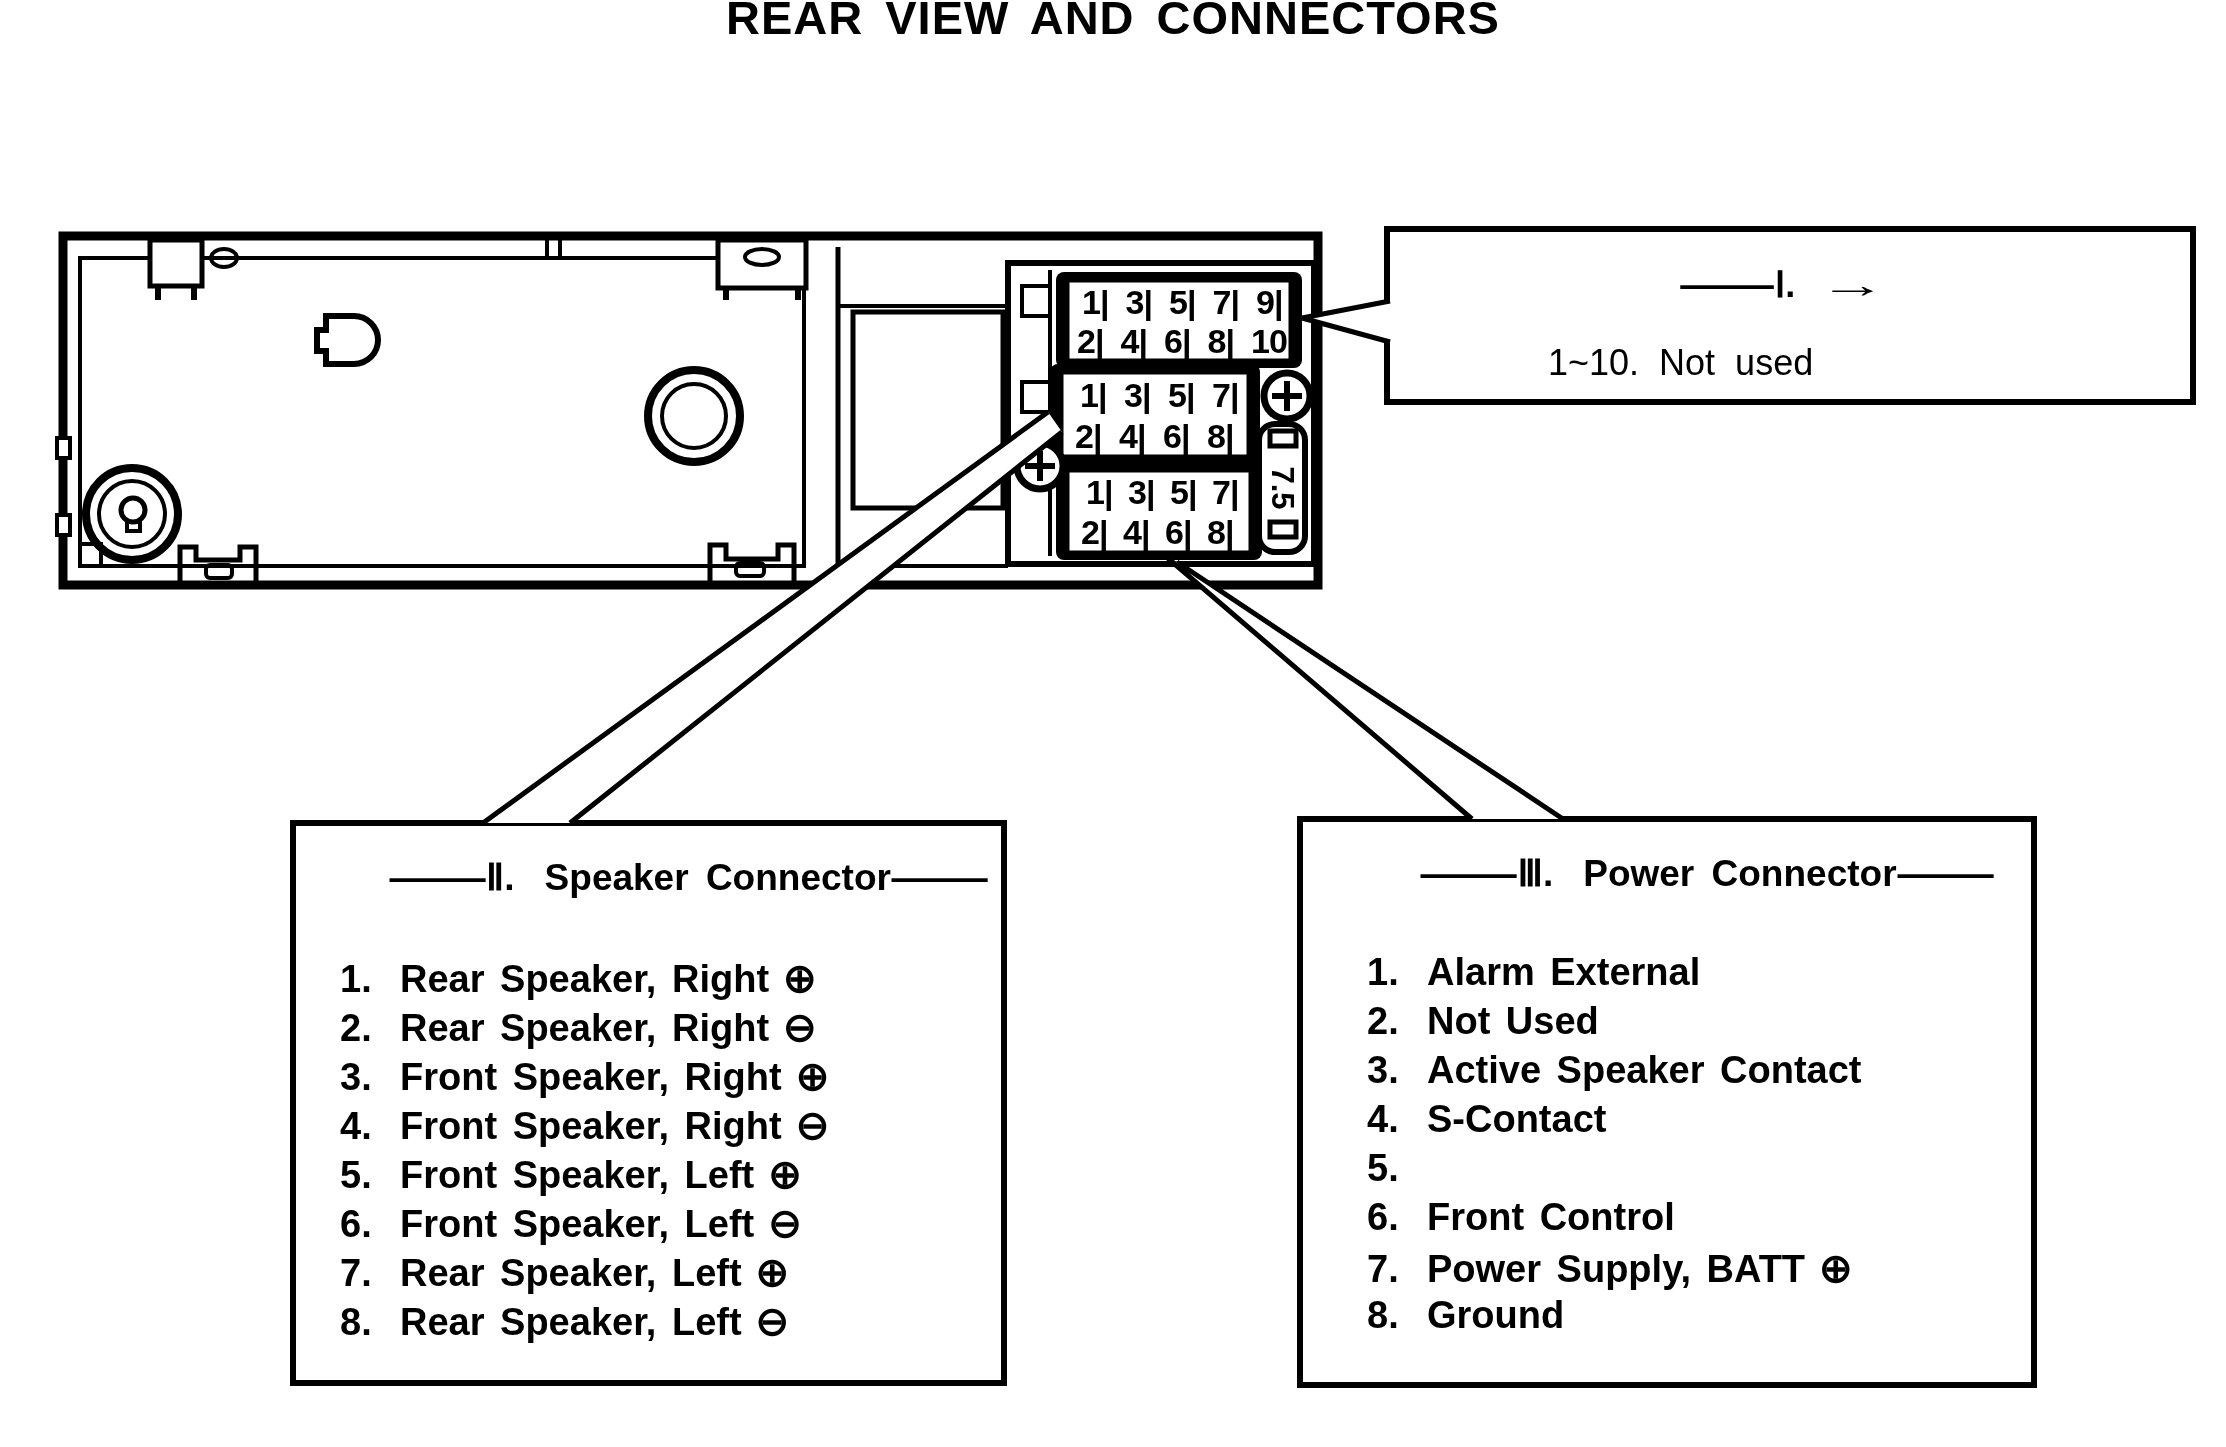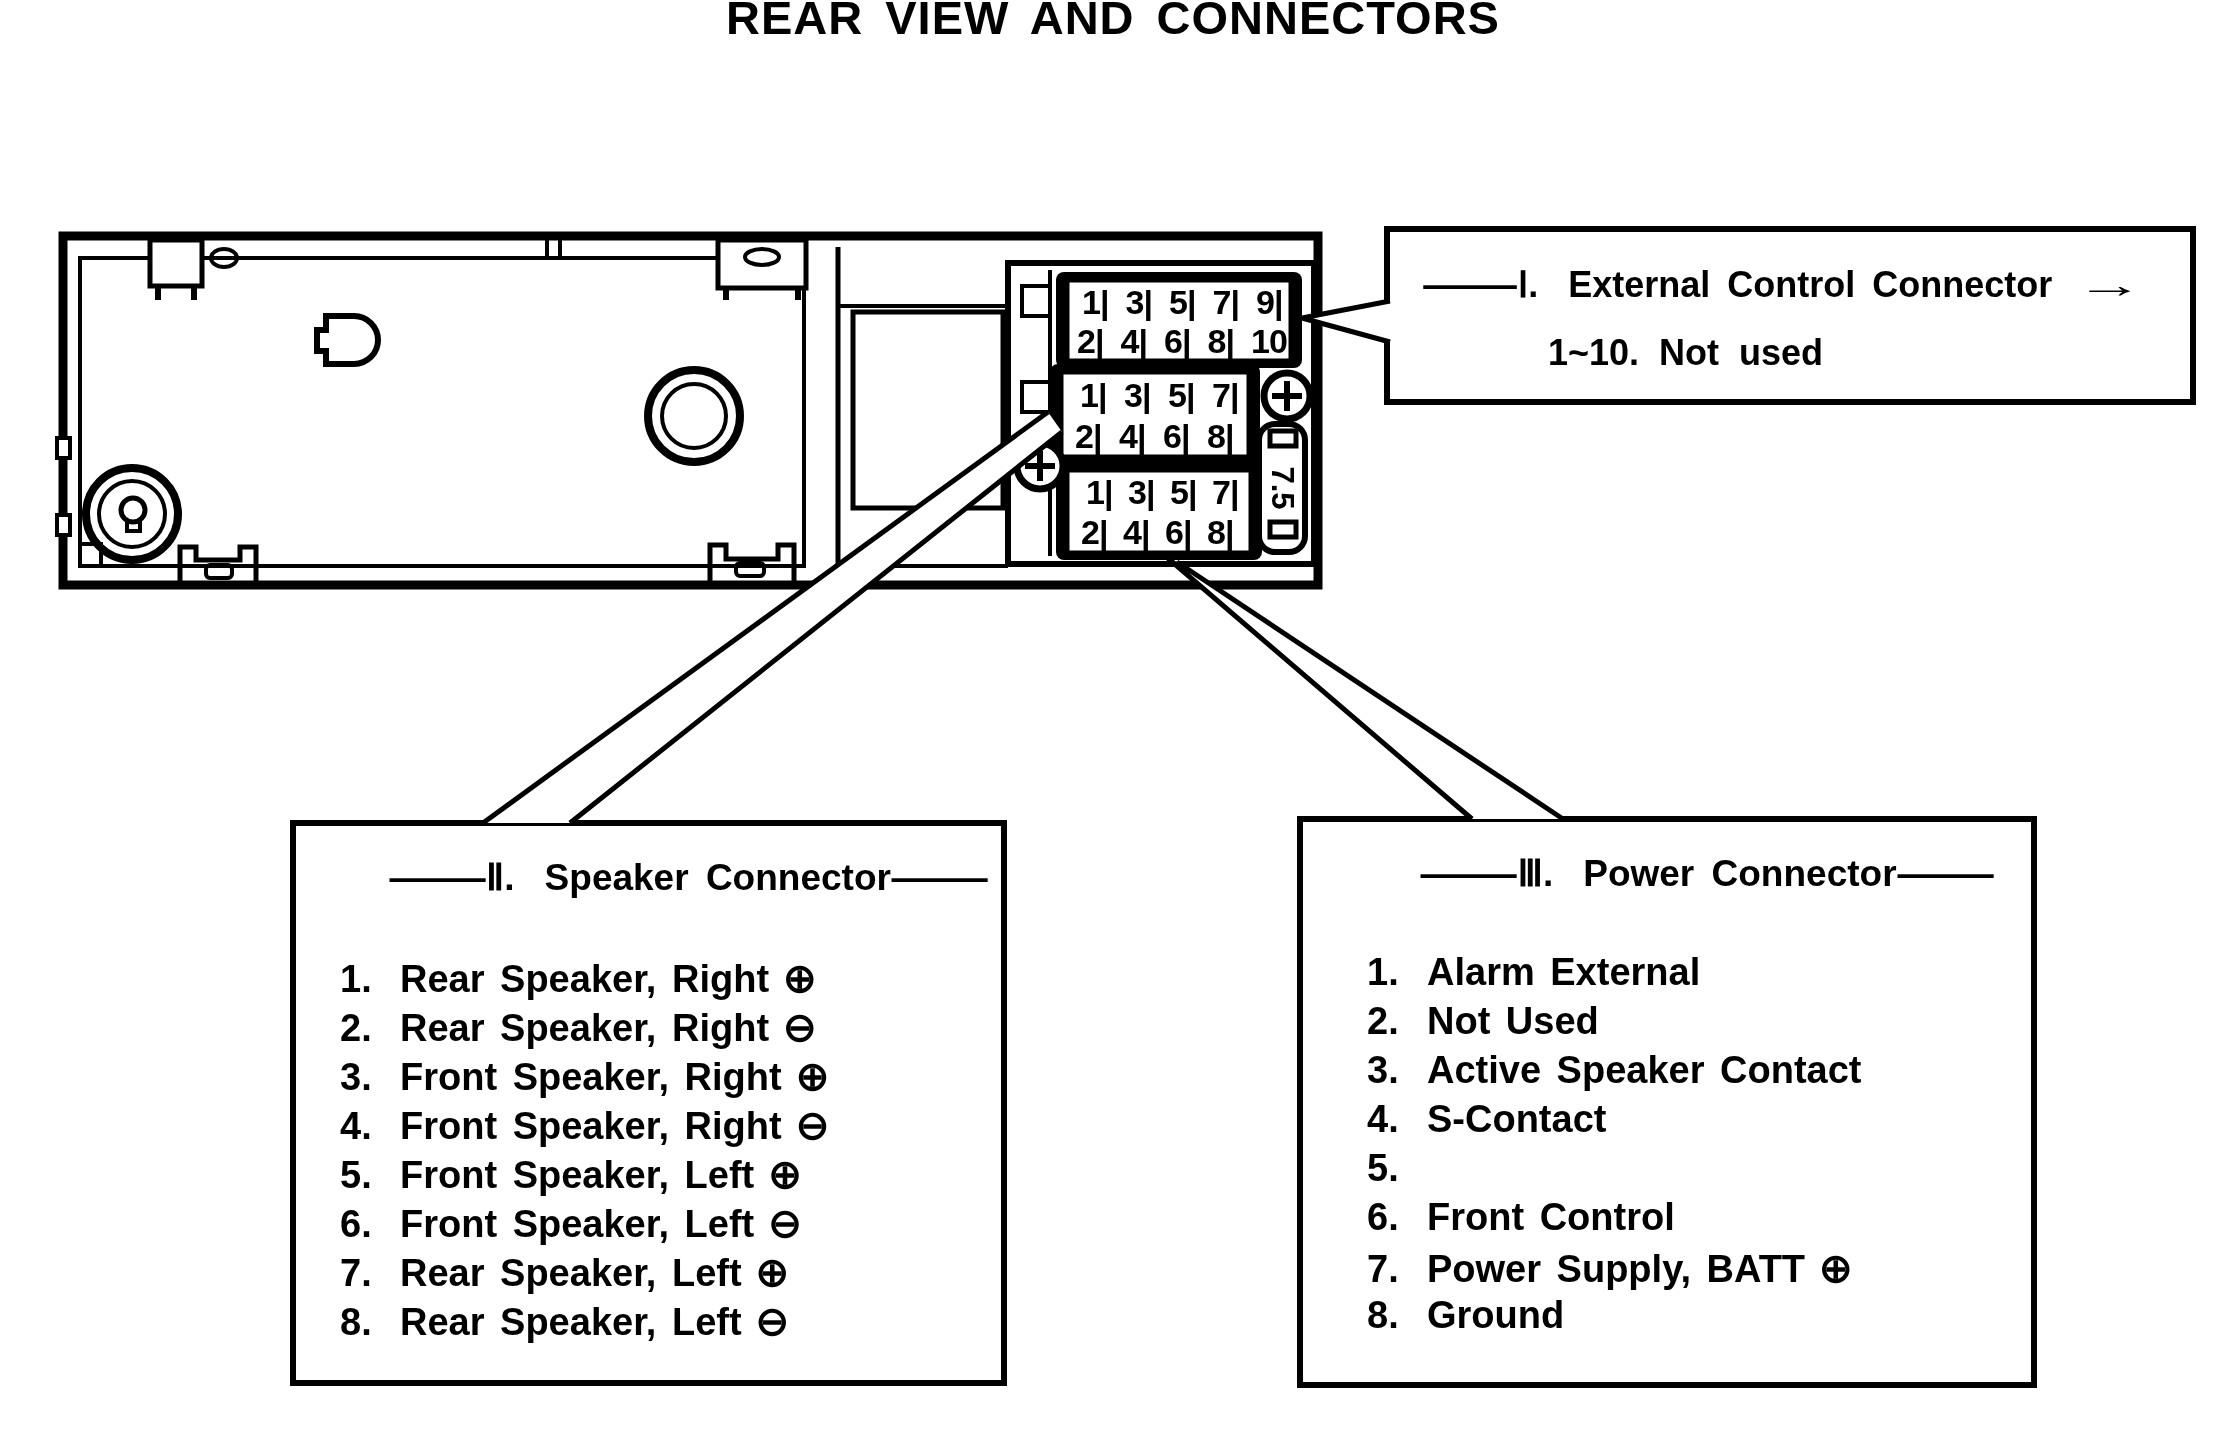--- a/index.html
+++ b/index.html
@@ -19,21 +19,21 @@
   #box-external{left:1384px;top:226px;width:800px;height:167px;}
   #box-speaker {left:290px; top:820px;width:705px;height:554px;}
   #box-power   {left:1297px;top:816px;width:728px;height:560px;}
   .legend-title{
     display:flex;justify-content:center;align-items:center;gap:30px;
     margin-top:30px;font-size:37px;font-weight:bold;word-spacing:7px;white-space:nowrap;
   }
   #box-speaker .legend-title,#box-power .legend-title{transform:translateX(40px);}
   #box-external .legend-title{margin-top:32px;font-size:36px;}
   .note-line{
-    margin-left:158px;margin-top:26px;font-size:36px;font-weight:bold;word-spacing:10px;
+    margin-left:158px;margin-top:36px;font-size:36px;font-weight:normal;word-spacing:10px;
   }
   .dash{display:inline-block;transform:scaleX(2.6);}
   .arrow{display:inline-block;transform:scaleX(1.9);margin-left:10px;}
   .pin-list{margin-top:56px;}
   #box-speaker .pin-list{margin-left:44px;}
   #box-power   .pin-list{margin-left:64px;}
   .pin-row{
     display:flex;align-items:baseline;height:49px;
     font-size:38px;font-weight:bold;word-spacing:5px;white-space:nowrap;
   }
@@ -155,21 +155,20 @@
     <rect x="1270" y="431" width="26" height="15" fill="#fff" stroke="#000" stroke-width="5"></rect>
     <rect x="1270" y="522" width="26" height="15" fill="#fff" stroke="#000" stroke-width="5"></rect>
     <text class="fuse-label" x="1282" y="488" text-anchor="middle" dominant-baseline="central" transform="rotate(90 1282 488)">7.5</text>
   </g>
 </svg>
 
 <div class="legend" id="box-external">
   <div class="legend-title">
     <span class="dash">—</span>
     <span>Ⅰ.</span>
-    <span>External Control Connector</span>
     <span class="arrow">→</span>
   </div>
   <div class="note-line">1~10.  Not used</div>
 </div>
 
 <div class="legend" id="box-speaker">
   <div class="legend-title">
     <span class="dash">—</span>
     <span>Ⅱ.</span>
     <span>Speaker Connector</span>

